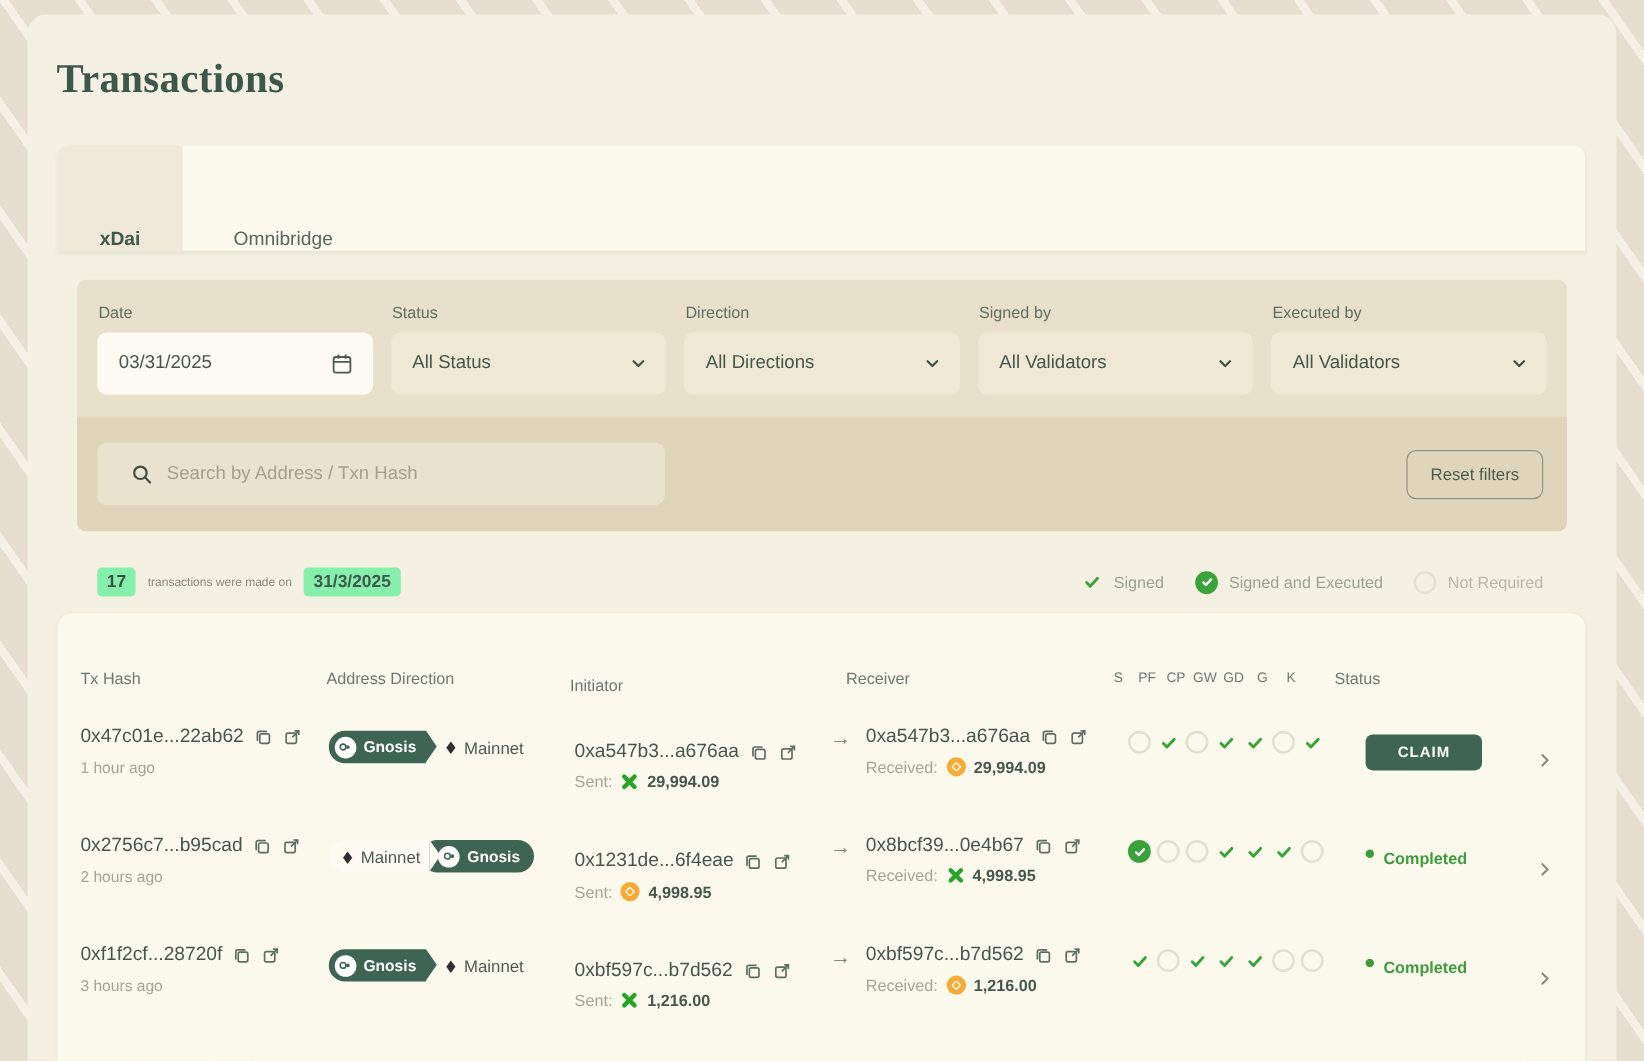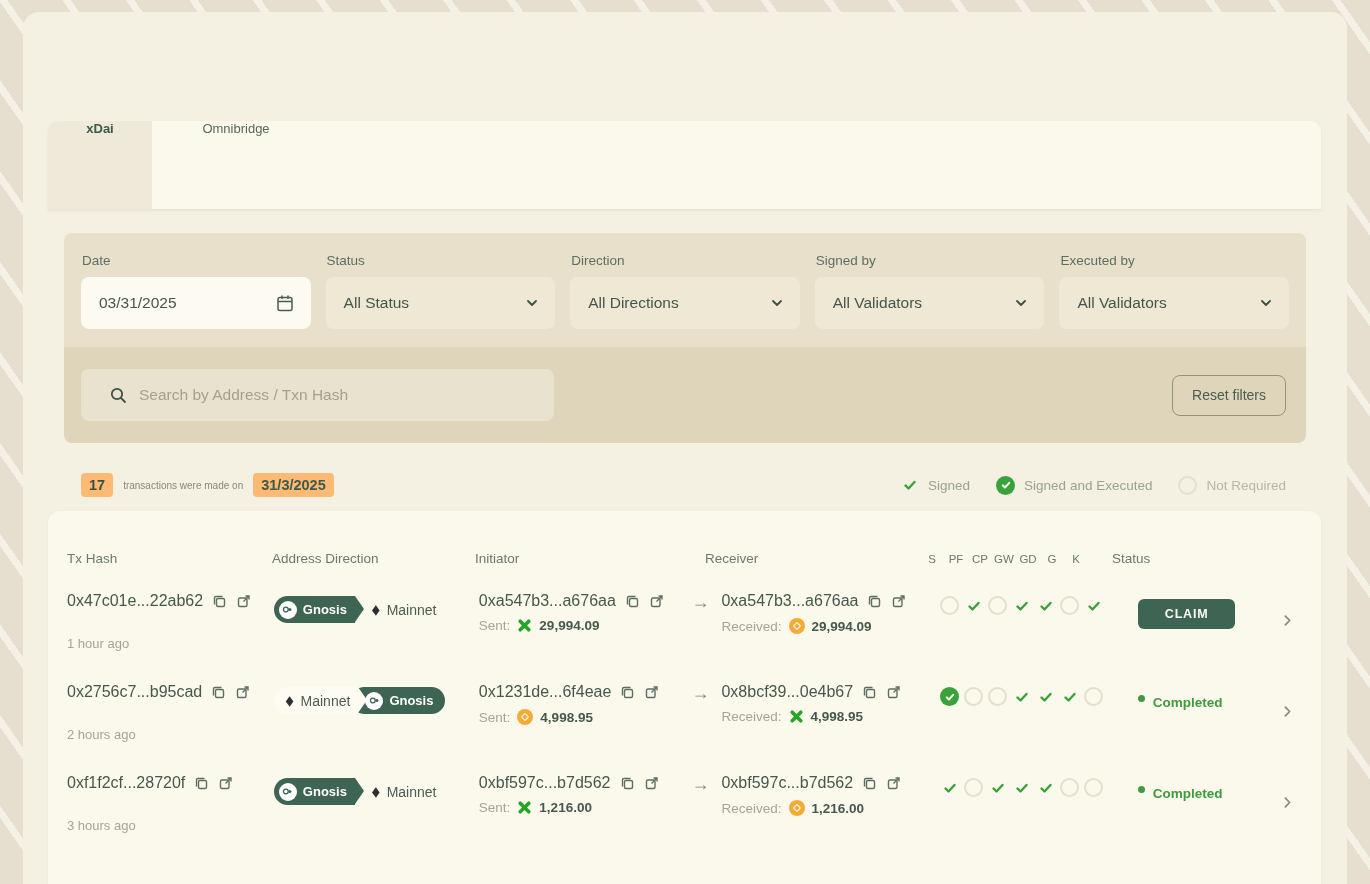--- a/index.html
+++ b/index.html
@@ -16,22 +16,22 @@
     background:#f4f0e2; border-radius:16px 16px 0 0; }
 
   .page-title { position:absolute; left:24px; top:36px;
     font-family:"Liberation Serif", serif; font-size:34px; font-weight:700;
     color:#3d584a; letter-spacing:.3px; }
 
   
   .tabs-card { position:absolute; left:25px; top:109px; width:1273px; height:88px;
     background:#fbf8ec; border-radius:10px 10px 0 0; display:flex;
     box-shadow:0 2px 3px rgba(90,80,50,.07); }
-  .tab { height:100%; display:flex; align-items:flex-start; justify-content:center;
-    font-size:13px; color:#57695c; cursor:pointer; }
+  .tab { height:100%; display:flex; align-items:flex-end; justify-content:center;
+    font-size:16px; color:#57695c; cursor:pointer; }
   .tab.active { background:#efe9da; color:#3e584a; font-weight:700;
     border-radius:10px 0 0 0; }
   .tab-xdai { width:104px; }
   .tab-omni { width:168px; }
 
   
   .filters { position:absolute; left:41px; top:221px; width:1242px;
     border-radius:8px; overflow:hidden; }
   .filter-row { background:#e8e0ca; padding:20px 17px 18px 17px; display:flex; gap:15px; }
   .fgroup { flex:1; }
@@ -48,21 +48,21 @@
   .search-box input { border:none; outline:none; background:transparent; flex:1;
     font-size:15.5px; color:#45564b; font-family:"Liberation Sans",sans-serif; }
   .search-box input::placeholder { color:#a7a08c; }
   .reset-btn { margin-left:auto; height:41px; padding:0 19px; background:transparent;
     border:1px solid #90957f; border-radius:8px; font-size:14px; color:#4c5c50;
     cursor:pointer; font-family:"Liberation Sans",sans-serif; }
 
   
   .summary { position:absolute; left:41px; top:453px; width:1242px; height:40px;
     display:flex; align-items:center; padding:0 20px 0 17px; }
-  .chipbadge { background:#fdba74; border-radius:4px; padding:4px 8px;
+  .chipbadge { background:#86efac; border-radius:4px; padding:4px 8px;
     font-size:14.5px; font-weight:700; color:#3c4f44; }
   .chipbadge.date { color:#3e5a4c; }
   .sum-text { font-size:10px; color:#8b897b; margin:0 10px; }
   .legend { margin-left:auto; display:flex; align-items:center; gap:26px; }
   .legend-item { display:flex; align-items:center; gap:9px; font-size:13.5px;
     color:#9ba295; }
   .legend-item.dim { color:#b9b6a7; }
 
   
   .vcheck { display:inline-flex; width:19px; height:19px; align-items:center;
@@ -75,32 +75,32 @@
   
   .table-card { position:absolute; left:25px; top:499px; width:1273px; height:385px;
     background:#fbf8ec; border-radius:12px 12px 0 0; padding:0 15px 0 19px;
     box-shadow:0 1px 3px rgba(90,80,50,.06); }
   .thead { display:flex; align-items:center; padding-top:40px; font-size:13.5px;
     color:#6b7a70; }
   .trow { display:flex; align-items:flex-start; padding-top:26px; height:91px;
     cursor:pointer;gap:12px; }
   .col-hash { width:205px; }
   .col-dir  { width:203px; }
-  .col-init { width:211px; }
+  .col-init { width:211px;margin-top:13px; }
   .col-arrow{ width:19px; }
   .col-recv { width:215px; }
   .col-valid{ width:172px; display:flex; }
   .col-status{ width:158px; padding-left:20px; }
   .col-chev { flex:1; display:flex; justify-content:flex-end; padding-right:12px; }
   .vcell { width:24px; display:flex; justify-content:center; align-items:center;
     font-size:11.5px; }
 
   .hashline { display:flex; align-items:center; gap:9px; font-size:16px;
     color:#46584c; }
-  .timeago { font-size:13px; color:#a8a495; margin-top:26px; }
+  .timeago { font-size:13px; color:#a8a495; margin-top:9px; }
   .mini-icon { display:inline-flex; cursor:pointer; }
   .amtline { display:flex; align-items:center; gap:7px; margin-top:8px;
     font-size:13.5px; }
   .amt-label { color:#a8a495; }
   .amt-val { color:#46584c; font-weight:700; }
   .tok { display:inline-flex; align-items:center; justify-content:center; }
   .tok-dai { width:16px; height:16px; border-radius:50%; background:#f5ac37; }
   .dai-d { width:6px; height:6px; border:1.6px solid #fff; transform:rotate(45deg);
     border-radius:1px; display:block; }
   .flow-arrow { font-size:18px; color:#7b8a7d; margin-top:22px; }
@@ -135,20 +135,21 @@
   .completed { display:flex; align-items:flex-start; gap:8px; margin-top:12px;
     font-size:13.5px; font-weight:700; color:#3f9b3d; }
   .cdot { width:7px; height:7px; border-radius:50%; background:#3f9b3d; }
   .row-chev { margin-top:22px; display:inline-flex; cursor:pointer; }
 </style>
 </head>
 <body>
 
 <div class="page-card">
 
+  <h1 class="page-title">Transactions</h1>
 
   <div class="tabs-card">
     <div class="tab tab-xdai active">
       <span>xDai</span>
     </div>
     <div class="tab tab-omni">
       <span>Omnibridge</span>
     </div>
   </div>
 

